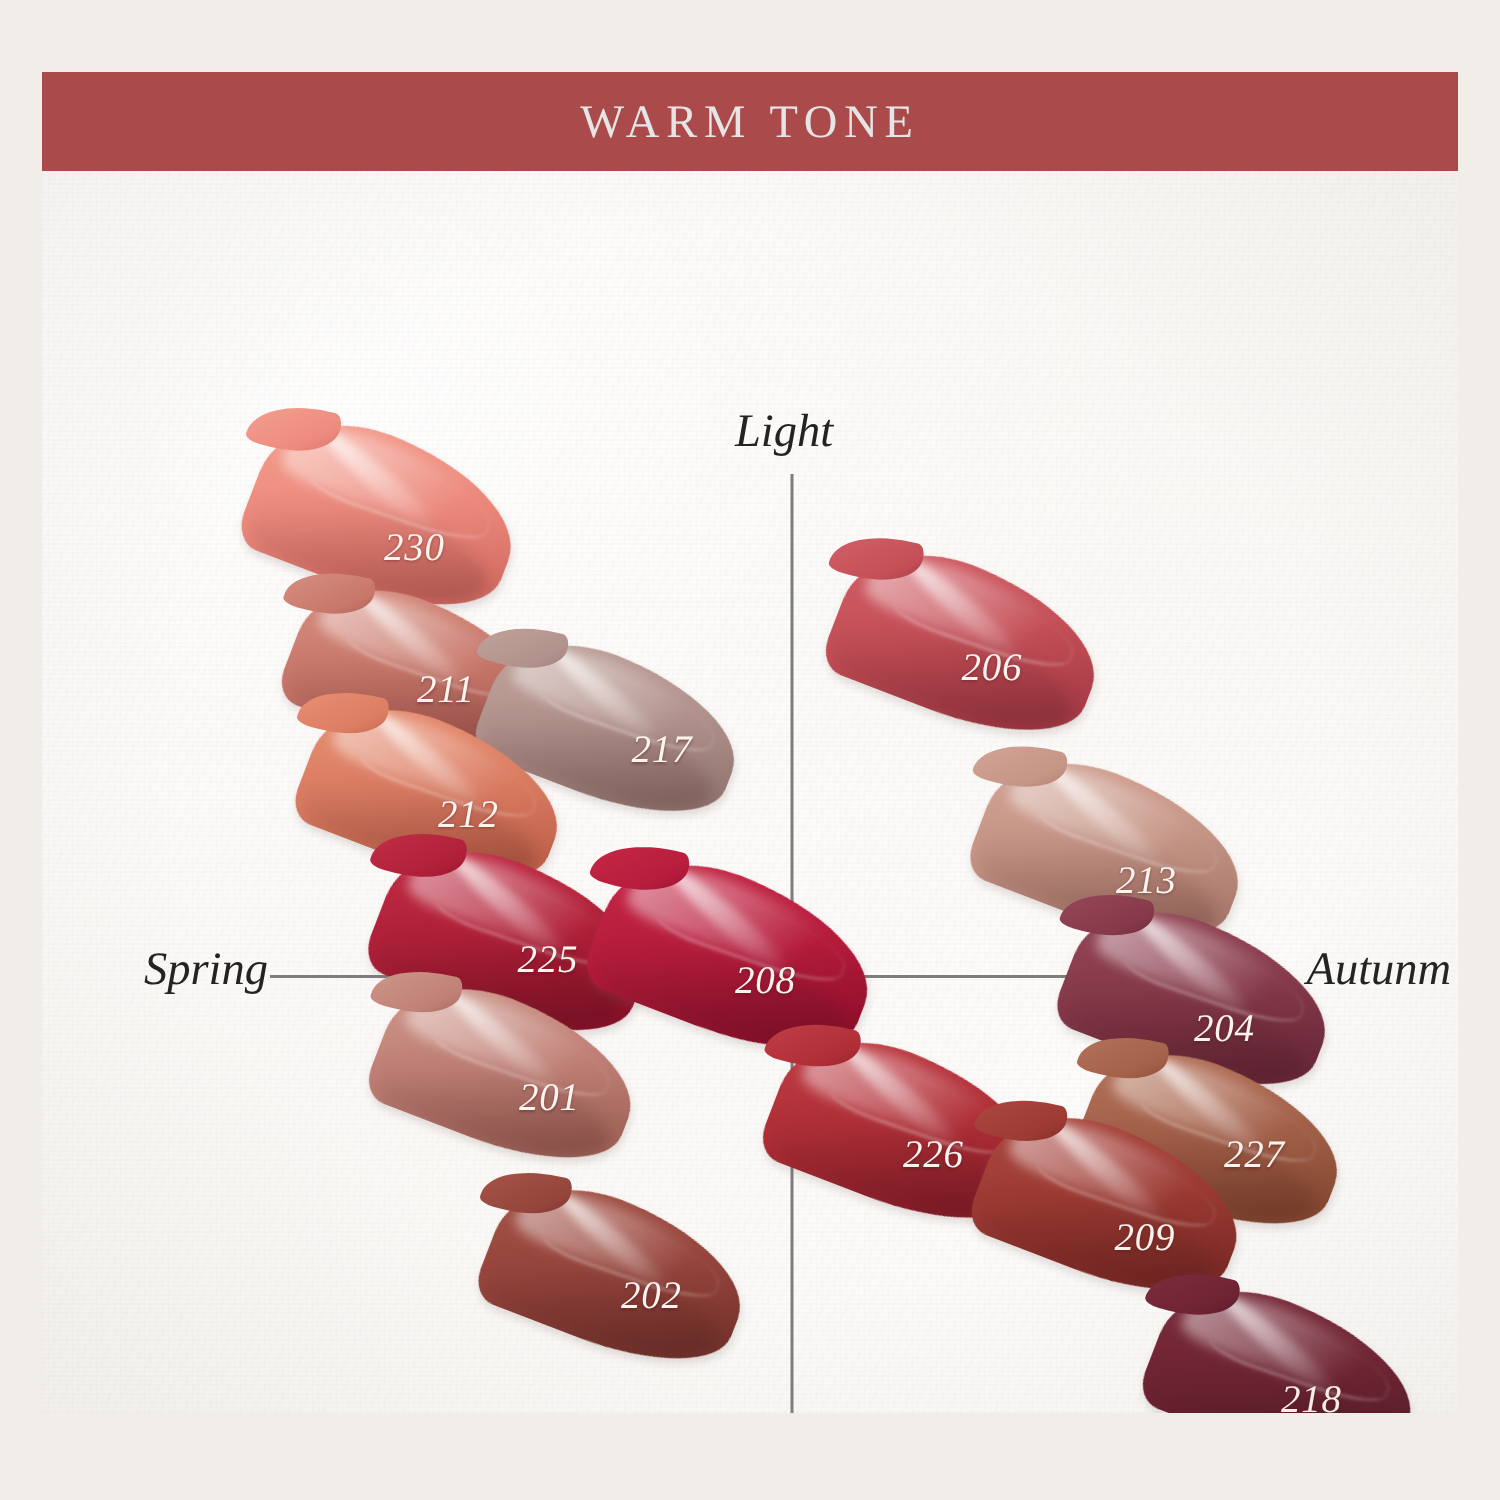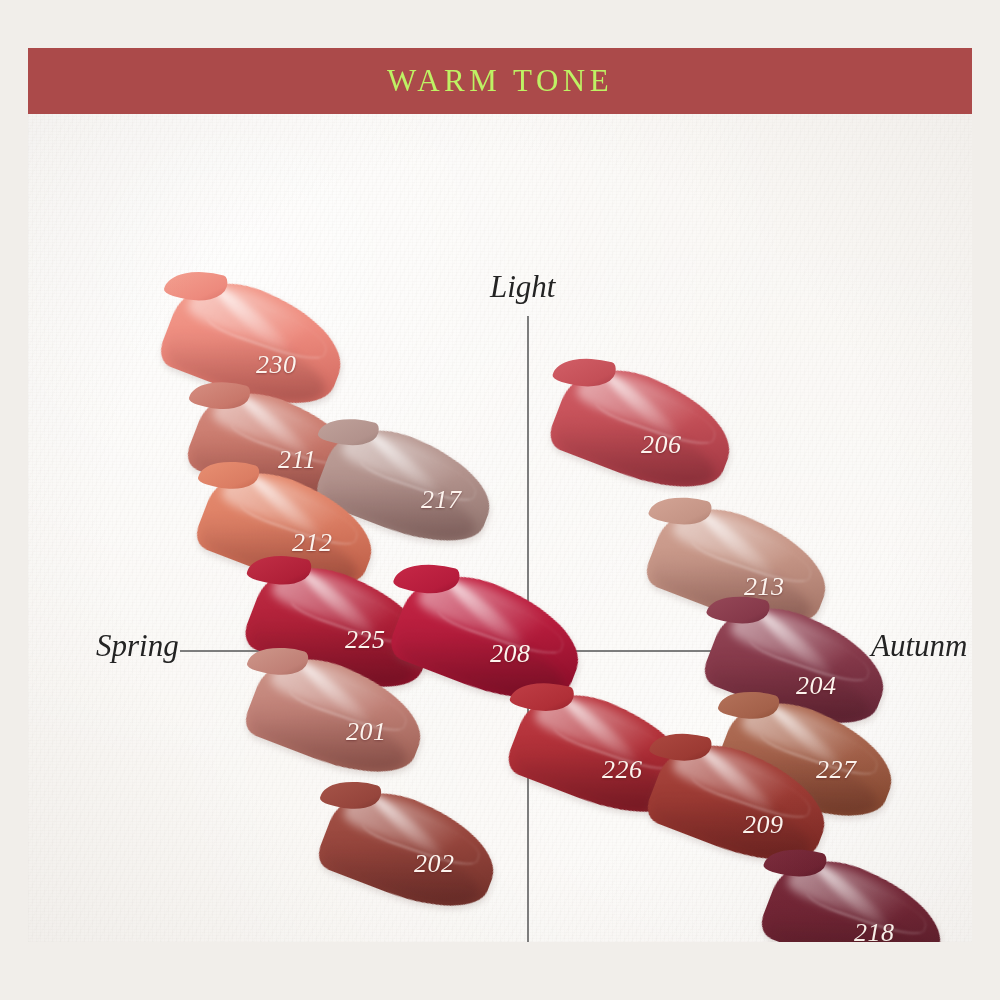--- a/index.html
+++ b/index.html
@@ -28,21 +28,21 @@
     left: 28px;
     top: 48px;
     width: 944px;
     height: 66px;
     background: #ab4a4a;
     display: flex;
     align-items: center;
     justify-content: center;
   }
   #header-title {
-    color: #bef264;
+    color: #e5e5e5;
     font-family: "Liberation Serif", serif;
     font-size: 31px;
     letter-spacing: 4.5px;
     font-weight: 400;
     white-space: nowrap;
   }
 
   
   #paper-panel {
     position: absolute;

